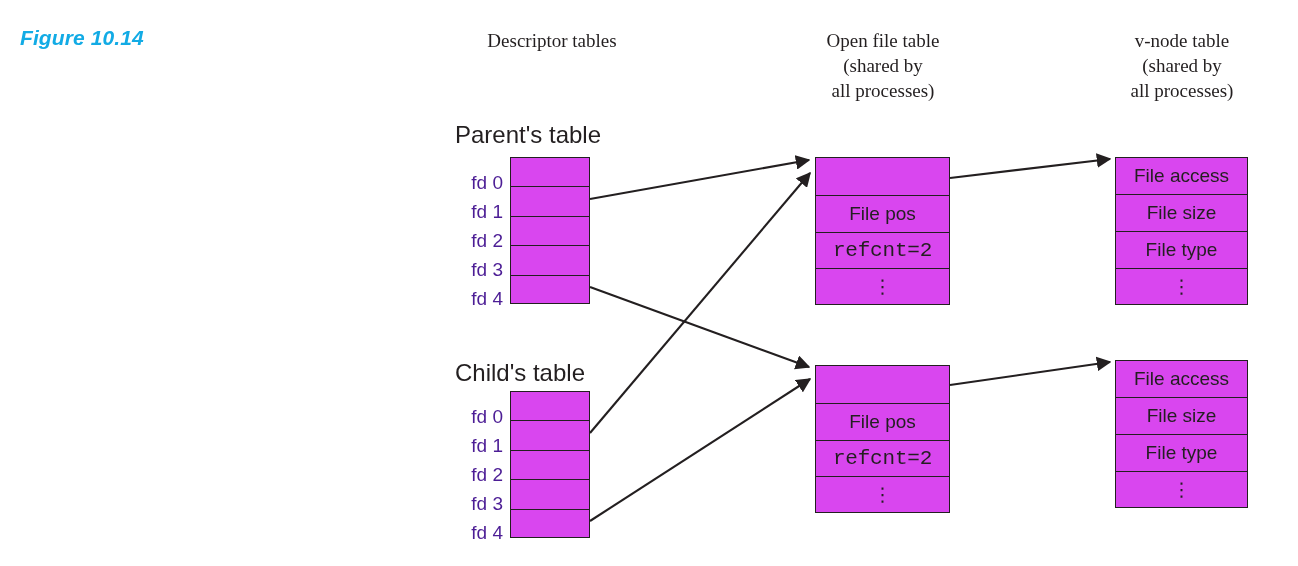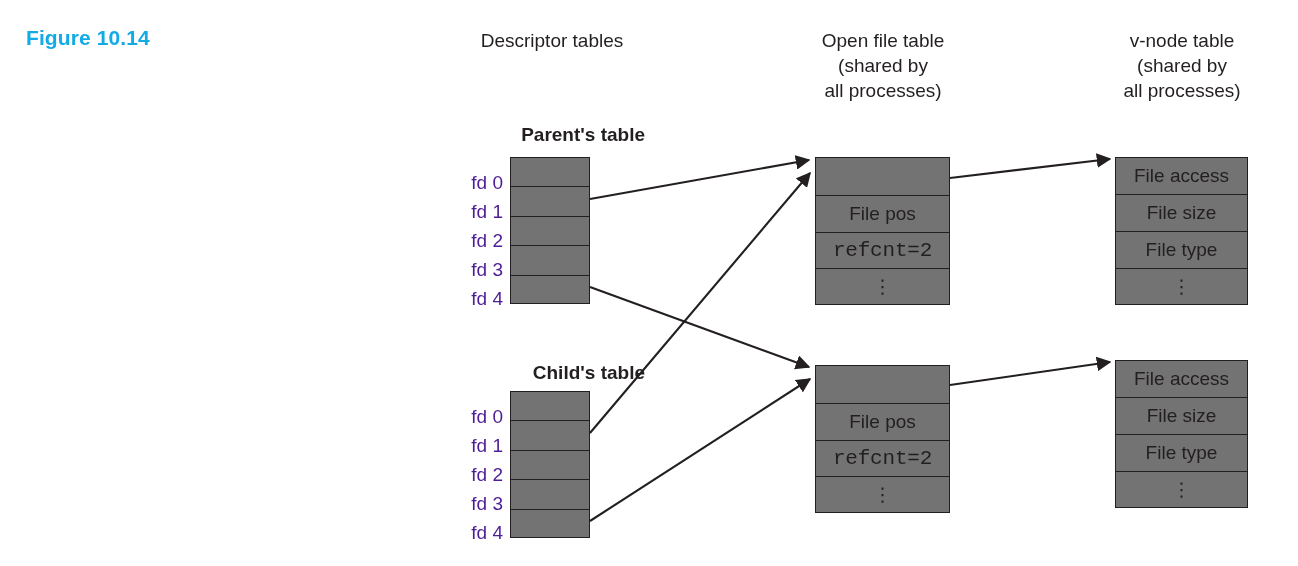--- a/index.html
+++ b/index.html
@@ -13,23 +13,24 @@
     height: 566px;
     background: #ffffff;
     overflow: hidden;
     font-family: "Liberation Sans", sans-serif;
     color: #231f20;
   }
 
   
   #caption {
     position: absolute;
-    left: 26px;
+    left: 20px;
     top: 24px;
     width: 400px;
+    font-style: italic;
   }
   #caption .fig-num {
     font-size: 21px;
     font-weight: bold;
     color: #12abe5;
     line-height: 27px;
     letter-spacing: 0.1px;
   }
   #caption .fig-body {
     font-size: 20px;
@@ -43,38 +44,38 @@
   }
 
   
   .col-head {
     position: absolute;
     text-align: center;
     font-size: 19px;
     line-height: 25px;
     color: #231f20;
     white-space: pre-line;
+    font-family: Liberation Serif, serif;
   }
 
   
   .tbl-title {
     position: absolute;
-    text-align: right;
-    font-size: 19px;
+    text-align: left;
+    font-size: 24px;
     line-height: 22px;
     color: #231f20;
-    font-weight: bold;
   }
 
   
   .tbl {
     position: absolute;
     border: 1.6px solid #231f20;
     box-sizing: border-box;
-    background: #737373;
+    background: #d946ef;
   }
   .tbl .row {
     box-sizing: border-box;
     border-bottom: 1.6px solid #231f20;
     display: flex;
     align-items: center;
     justify-content: center;
     font-size: 19px;
     color: #231f20;
     overflow: hidden;

